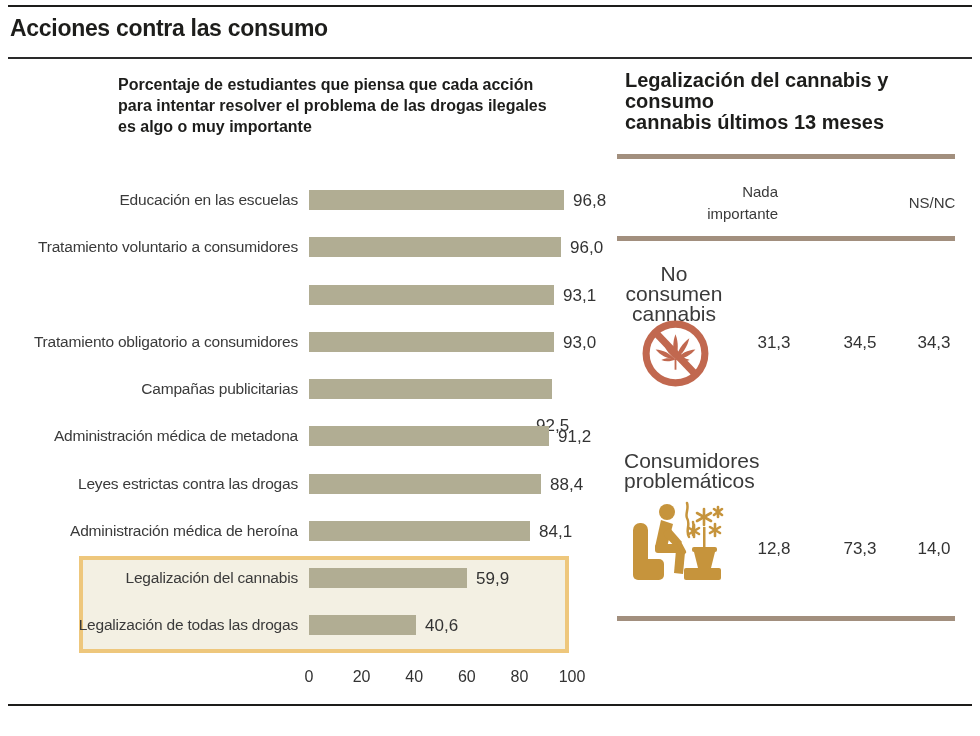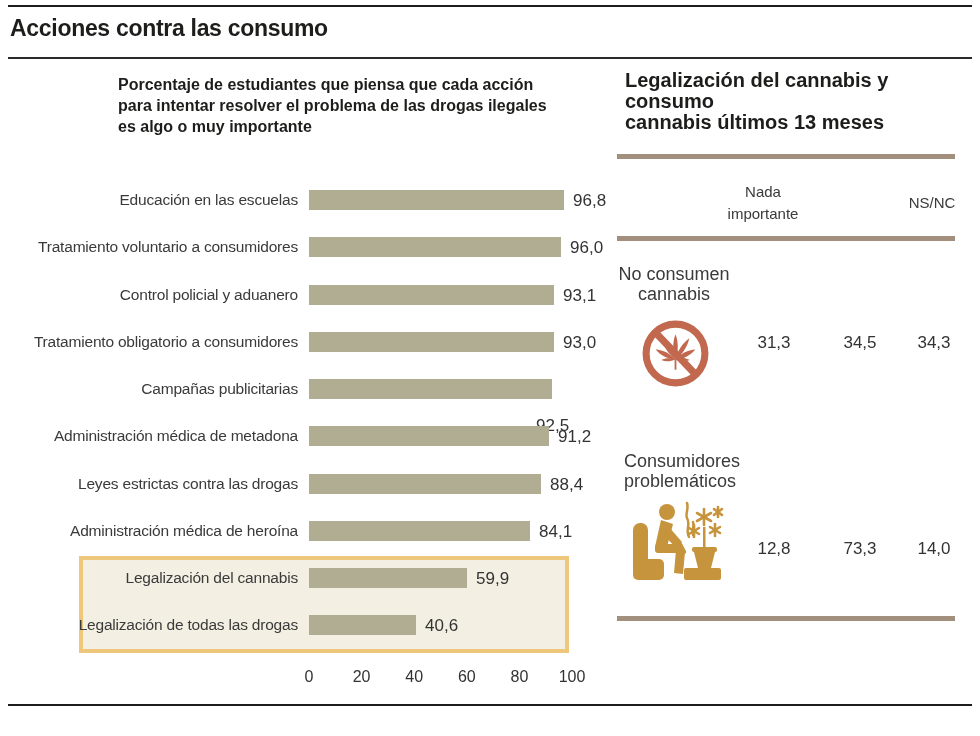--- a/index.html
+++ b/index.html
@@ -43,24 +43,24 @@
   .panel-title {
     position:absolute; left:625px; top:70px; width:335px; font-size:20px;
     font-weight:700; line-height:21px; color:#1d1d1b;
   }
   .trule { position:absolute; left:617px; width:338px; height:5px; background:#a28f7e; }
   #trule-1 { top:154px; } #trule-2 { top:236px; } #trule-3 { top:616px; }
   .col-header {
     position:absolute; font-size:15px; line-height:22px; color:#3a3a3a;
     text-align:center;
   }
-  #col-h-0 { left:716px; top:181px; width:94px; }
+  #col-h-0 { left:684px; top:181px; width:94px;text-align:right; }
   #col-h-1 { left:810px; top:181px; width:94px; }
   #col-h-2 { left:901px; top:192px; width:62px; }
-  .row-label { position:absolute; font-size:18px; line-height:20px; color:#3a3a3a; }
+  .row-label { position:absolute; font-size:21px; line-height:20px; color:#3a3a3a; }
   #row-label-0 { left:617px; top:264px; width:114px; text-align:center; }
   #row-label-1 { left:624px; top:451px; width:150px; text-align:left; }
   .cell {
     position:absolute; width:70px; text-align:center; font-size:17px; color:#333;
   }
   .r0 { top:333px; } .r1 { top:539px; }
   .c0 { left:739px; } .c1 { left:825px; } .c2 { left:899px; }
   .icon-wrap { position:absolute; }
   #icon-no-cannabis { left:639px; top:317px; width:73px; height:73px; }
   #icon-problem-user { left:632px; top:497px; width:102px; height:88px; }
@@ -91,21 +91,20 @@
         <div class="bar-label">Educación en las escuelas</div>
         <div class="bar" style="width: 255px; background: rgb(177, 173, 147);"></div>
         <div class="bar-value" style="left: 573px;">96,8</div>
       </div>
       <div class="bar-row" style="top: 237px;">
         <div class="bar-label">Tratamiento voluntario a consumidores</div>
         <div class="bar" style="width: 252px; background: rgb(177, 173, 147);"></div>
         <div class="bar-value" style="left: 570px;">96,0</div>
       </div>
       <div class="bar-row" style="top: 285px;">
-        <div class="bar-label">Control policial y aduanero</div>
         <div class="bar" style="width: 245px; background: rgb(177, 173, 147);"></div>
         <div class="bar-value" style="left: 563px;">93,1</div>
       </div>
       <div class="bar-row" style="top: 332px;">
         <div class="bar-label">Tratamiento obligatorio a consumidores</div>
         <div class="bar" style="width: 245px; background: rgb(177, 173, 147);"></div>
         <div class="bar-value" style="left: 563px;">93,0</div>
       </div>
       <div class="bar-row" style="top: 379px;">
         <div class="bar-label">Campañas publicitarias</div>

